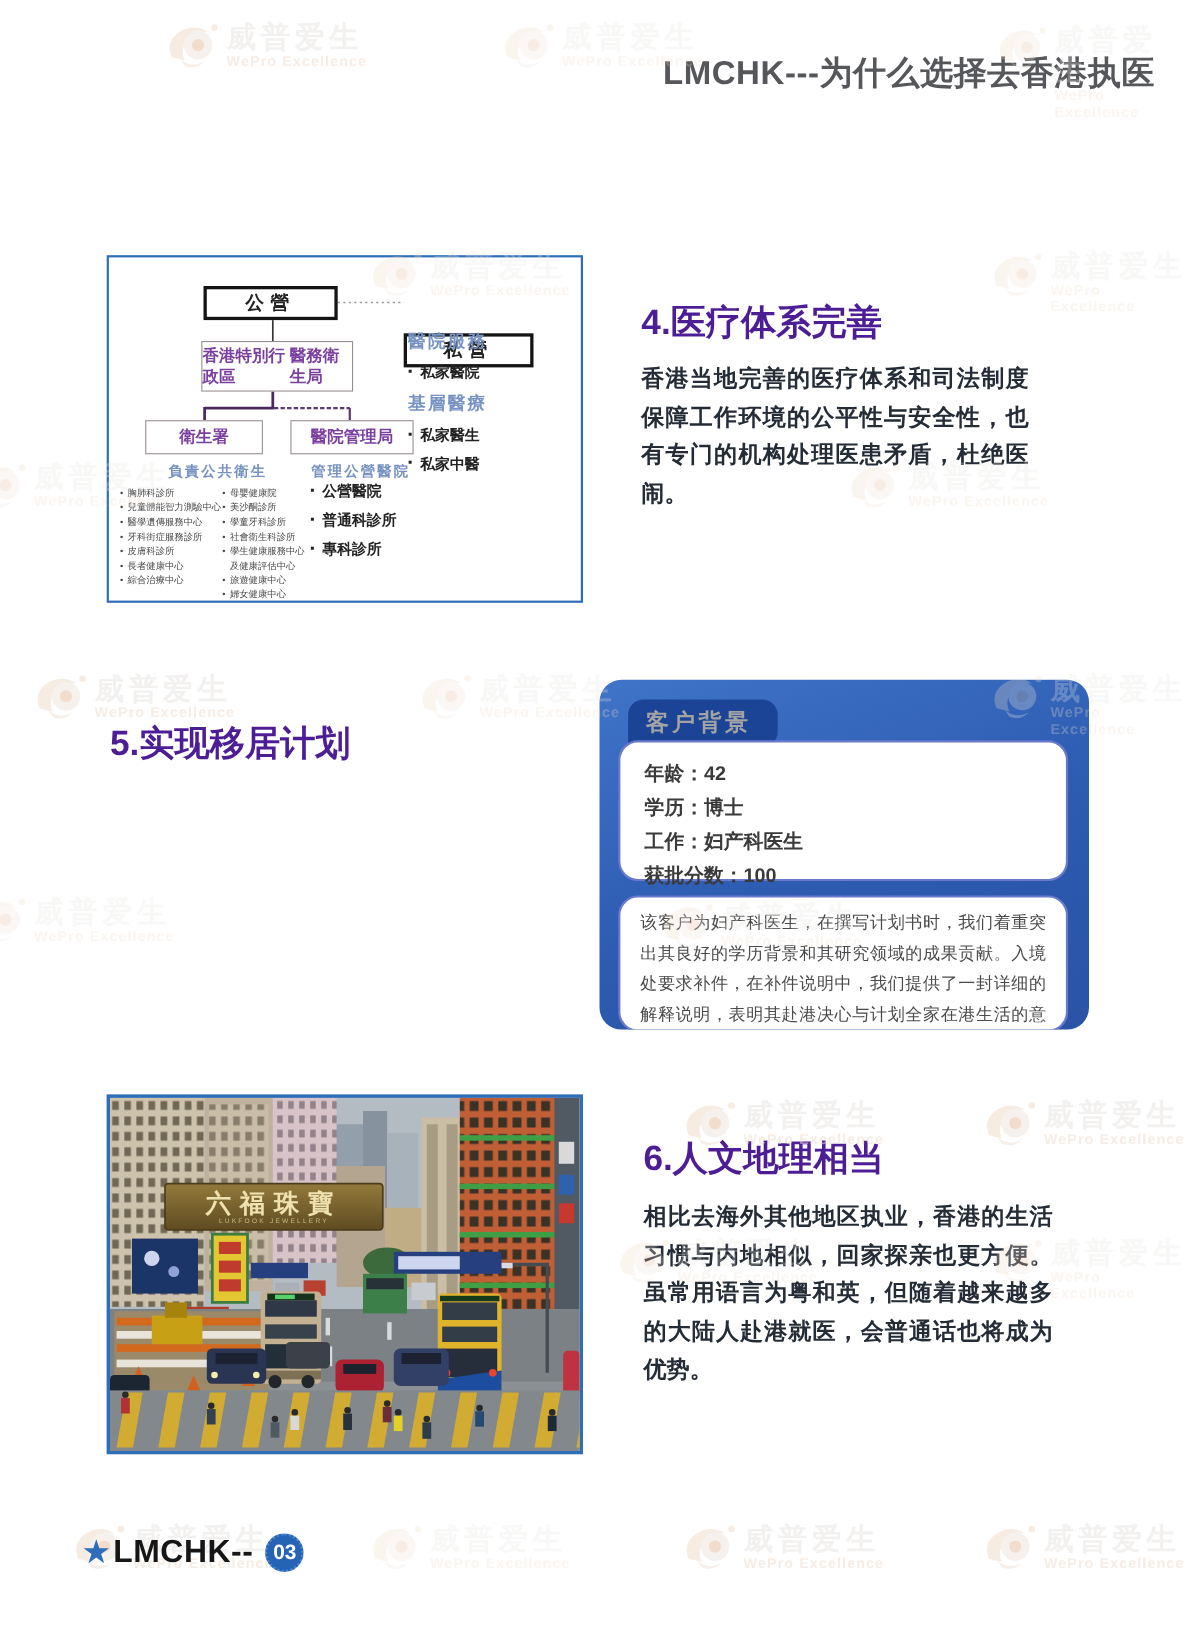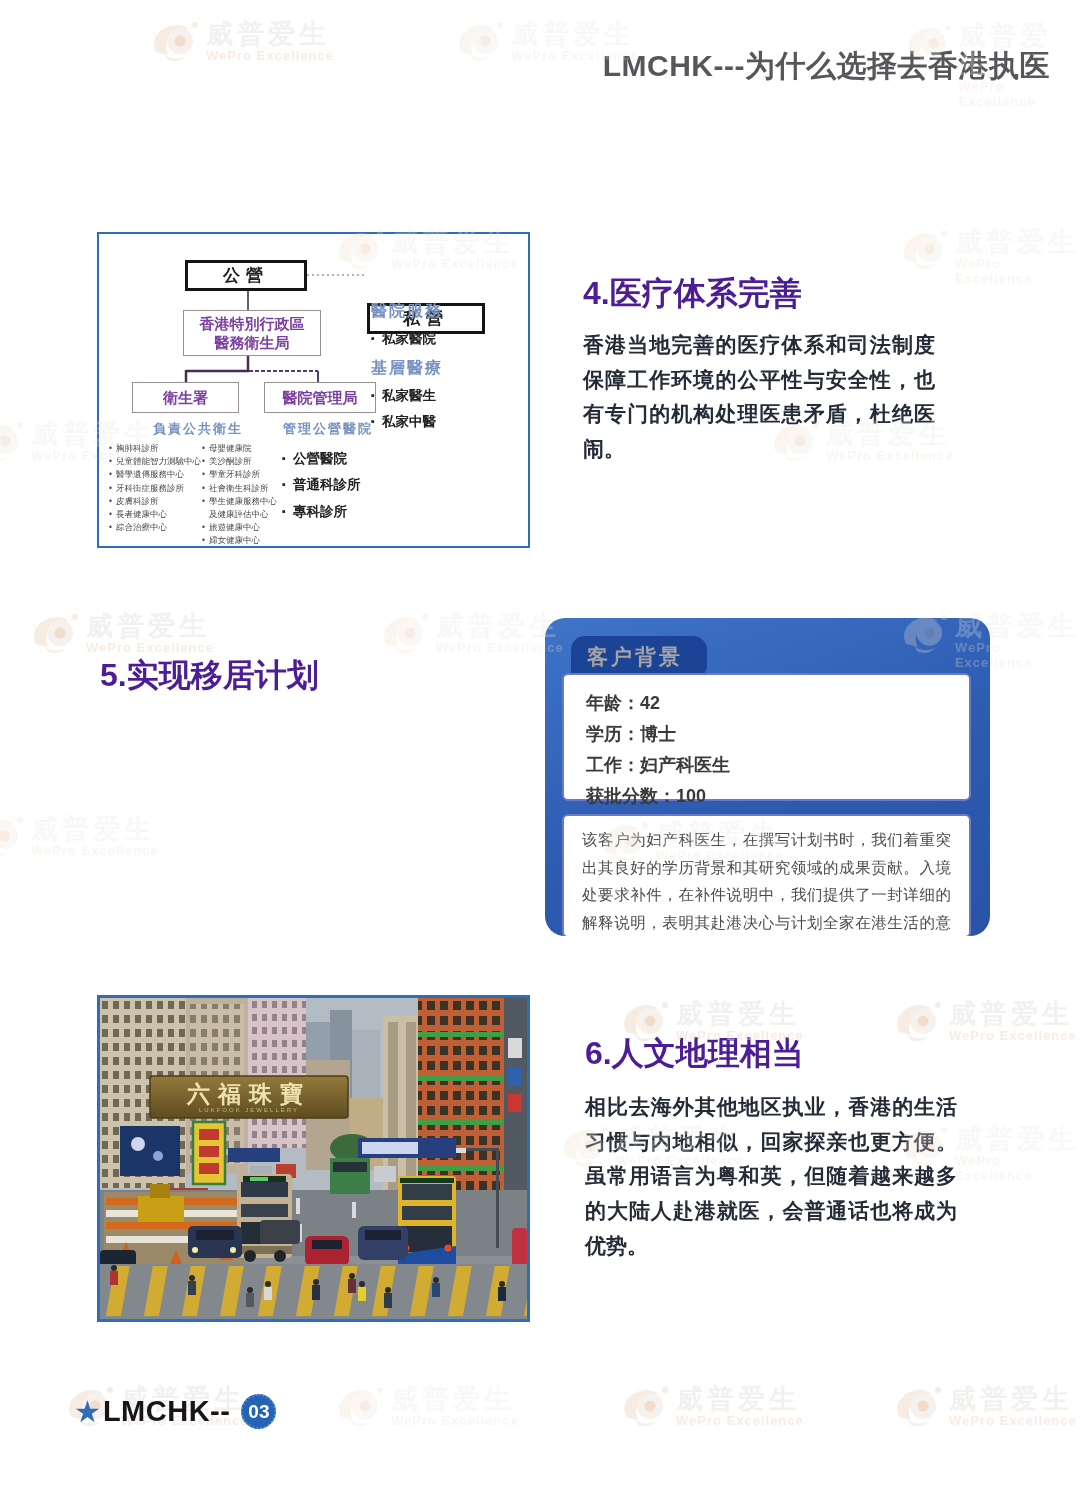--- a/index.html
+++ b/index.html
@@ -42,21 +42,21 @@
   .ha-item::before, .pv-item::before { content:"▪"; position:absolute; left:0; font-size:11px; top:2px; }
   .pv-label { color:#7692c2; font-weight:bold; font-size:16px; letter-spacing:2px; line-height:1.9; }
 
   
   .card { position:absolute; left:545px; top:618px; width:445px; height:318px; border-radius:20px;
           background:linear-gradient(160deg,#3f74c8 0%,#2c5bb0 55%,#2a53a6 100%); overflow:hidden; z-index:2; }
   .card-tab { position:absolute; left:26px; top:18px; background:#1c4496; color:#a3a3a3; font-size:21px;
               font-weight:bold; letter-spacing:3px; padding:7px 24px 8px 16px;
               border-radius:14px 14px 14px 2px; }
   .card-box { position:absolute; left:17px; width:409px; background:#fff;
-              border:2px solid #6b79cc; border-radius:6px; }
+              border:2px solid #6b79cc; border-radius:18px; }
   .card-box1 { top:55px; height:128px; padding:13px 22px; }
   .profile-line { font-size:18px; color:#3a3a3a; font-weight:bold; line-height:1.72; }
   .card-box2 { top:196px; height:124px; padding:10px 18px; overflow:hidden; }
   .card-desc { font-size:15.5px; color:#4a4a4a; line-height:1.78; text-align:justify; }
 
   
   .photo { position:absolute; left:97px; top:995px; width:433px; height:327px;
            border:3px solid #2e6db7; overflow:hidden; background:#aeb6bd; z-index:2; }
 
   
@@ -344,21 +344,21 @@
       <line x1="149" y1="121" x2="149" y2="137" stroke="#4a2a5e" stroke-width="2.5"></line>
       <line x1="87" y1="137" x2="150" y2="137" stroke="#4a2a5e" stroke-width="2.5"></line>
       <line x1="87" y1="136" x2="87" y2="148" stroke="#4a2a5e" stroke-width="2.5"></line>
       <line x1="150" y1="137" x2="219" y2="137" stroke="#5a3a6e" stroke-width="2" stroke-dasharray="4,2"></line>
       <line x1="219" y1="137" x2="219" y2="148" stroke="#5a3a6e" stroke-width="2"></line>
     </svg>
 
     <div class="dbox thick" style="left:86px; top:26px; width:122px; height:31px;">公營</div>
     <div class="dbox thick" style="left:268px; top:26px; width:118px; height:31px;margin-top:43px;">私營</div>
 
-    <div class="dbox thin" style="left:84px; top:76px; width:138px; height:46px; flex-direction:column;">
+    <div class="dbox thin" style="left:84px; top:76px; width:138px; height:46px; flex-direction:row;">
       <div>香港特別行政區</div>
       <div>醫務衛生局</div>
     </div>
 
     <div class="dbox thin" style="left:33px; top:148px; width:107px; height:31px;">衛生署</div>
     <div class="dbox thin" style="left:165px; top:148px; width:112px; height:31px;">醫院管理局</div>
 
     <div class="dlabel" style="left:42px; top:186px;">負責公共衛生</div>
     <div class="dlabel" style="left:172px; top:186px;">管理公營醫院</div>
 
@@ -382,21 +382,21 @@
     <div class="clinics" style="left:103px; top:208px; width:76px;">
       <div class="clinic">母嬰健康院</div>
       <div class="clinic">美沙酮診所</div>
       <div class="clinic">學童牙科診所</div>
       <div class="clinic">社會衛生科診所</div>
       <div class="clinic">學生健康服務中心及健康評估中心</div>
       <div class="clinic">旅遊健康中心</div>
       <div class="clinic">婦女健康中心</div>
     </div>
 
-    <div class="ha-list" style="left:183px; top:212px; width:110px;">
+    <div class="ha-list" style="left:183px; top:200px; width:110px;">
       <div class="ha-item">公營醫院</div>
       <div class="ha-item">普通科診所</div>
       <div class="ha-item">專科診所</div>
     </div>
   </div>
 
   <div class="sec-title" style="left:583px; top:272px;">4.医疗体系完善</div>
   <div class="sec-body" style="left:583px; top:328px; width:352px;">香港当地完善的医疗体系和司法制度保障工作环境的公平性与安全性，也有专门的机构处理医患矛盾，杜绝医闹。</div>
 
   <div class="sec-title" style="left:100px; top:654px;">5.实现移居计划</div>

